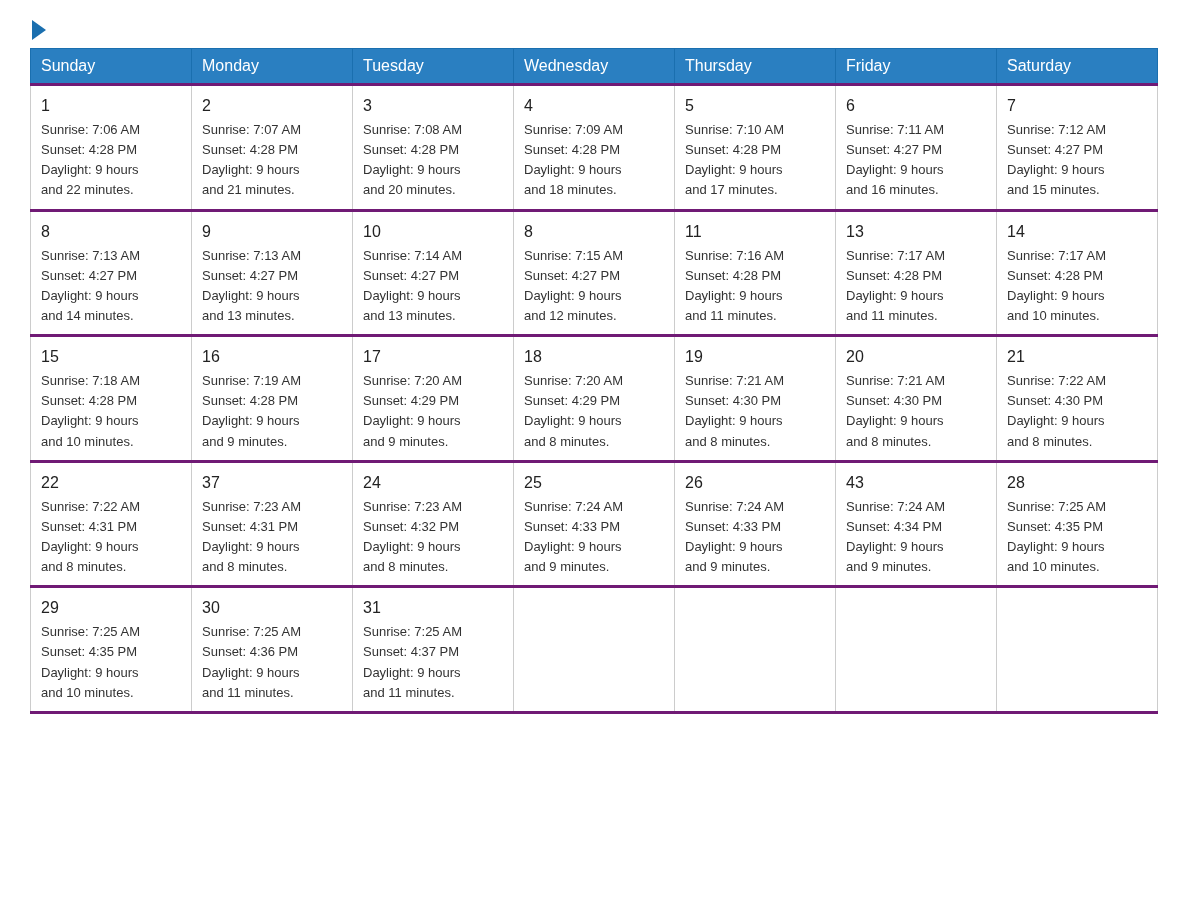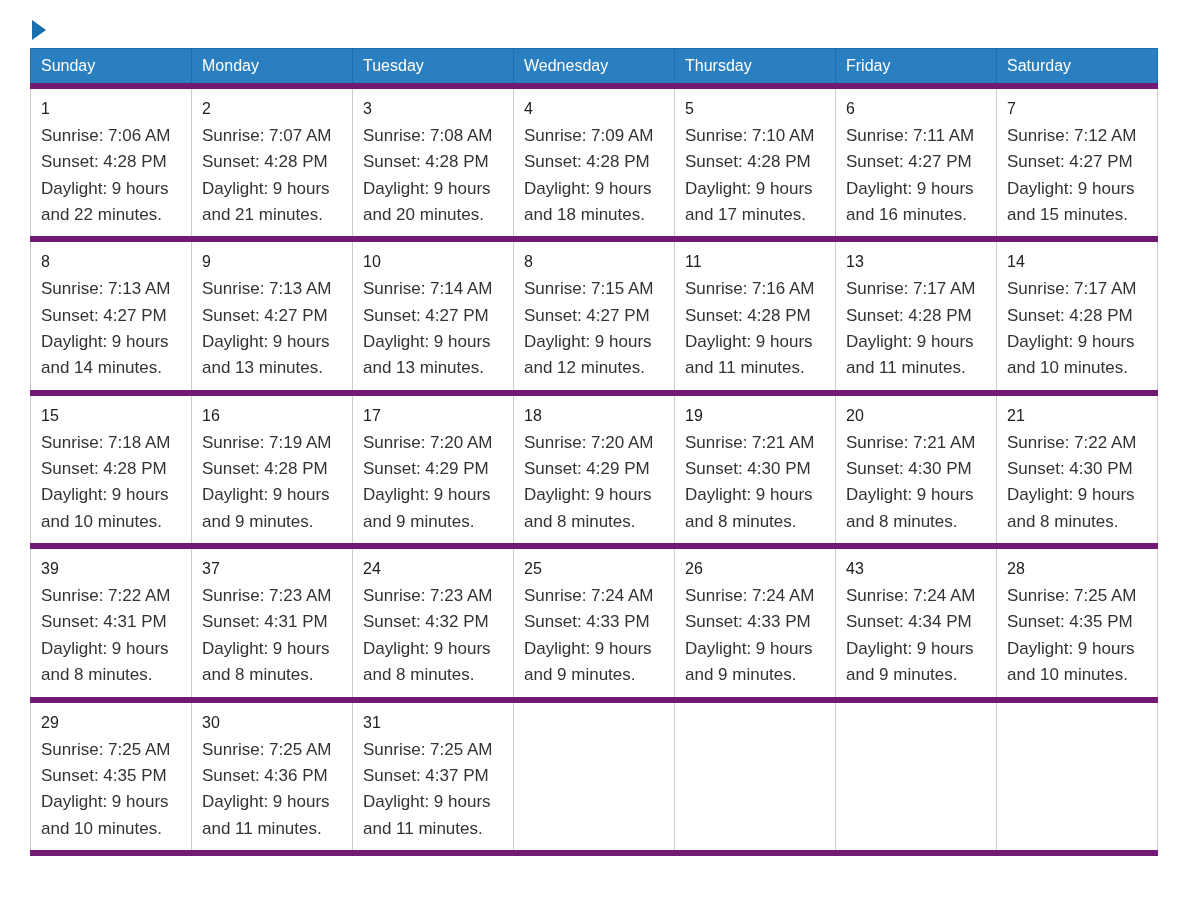--- a/index.html
+++ b/index.html
@@ -80,31 +80,31 @@
       vertical-align: top;
       padding: 8px 10px;
       border: 1px solid #ccc;
       width: 14.28%;
       min-height: 90px;
       font-size: 13px;
       color: #333;
       line-height: 1.5;
     }
     .calendar tr {
-      border-bottom: 6px solid #701a75;
+      border-bottom: 3px solid #701a75;
     }
     .day-number {
       font-size: 16px;
       font-weight: normal;
       color: #222;
       display: block;
       margin-bottom: 2px;
     }
     .day-info {
-      font-size: 17px;
+      font-size: 13px;
       color: #333;
       line-height: 1.55;
     }
     .empty-cell {
       background: #fff;
     }
   </style>
 </head>
 <body>
 
@@ -222,21 +222,21 @@
         <span class="day-number">20</span>
         <span class="day-info">Sunrise: 7:21 AM<br>Sunset: 4:30 PM<br>Daylight: 9 hours<br>and 8 minutes.</span>
       </td>
         <td>
         <span class="day-number">21</span>
         <span class="day-info">Sunrise: 7:22 AM<br>Sunset: 4:30 PM<br>Daylight: 9 hours<br>and 8 minutes.</span>
       </td>
       </tr>
       <tr>
         <td>
-        <span class="day-number">39</span>
+        <span class="day-number">22</span>
         <span class="day-info">Sunrise: 7:22 AM<br>Sunset: 4:31 PM<br>Daylight: 9 hours<br>and 8 minutes.</span>
       </td>
         <td>
         <span class="day-number">37</span>
         <span class="day-info">Sunrise: 7:23 AM<br>Sunset: 4:31 PM<br>Daylight: 9 hours<br>and 8 minutes.</span>
       </td>
         <td>
         <span class="day-number">24</span>
         <span class="day-info">Sunrise: 7:23 AM<br>Sunset: 4:32 PM<br>Daylight: 9 hours<br>and 8 minutes.</span>
       </td>

